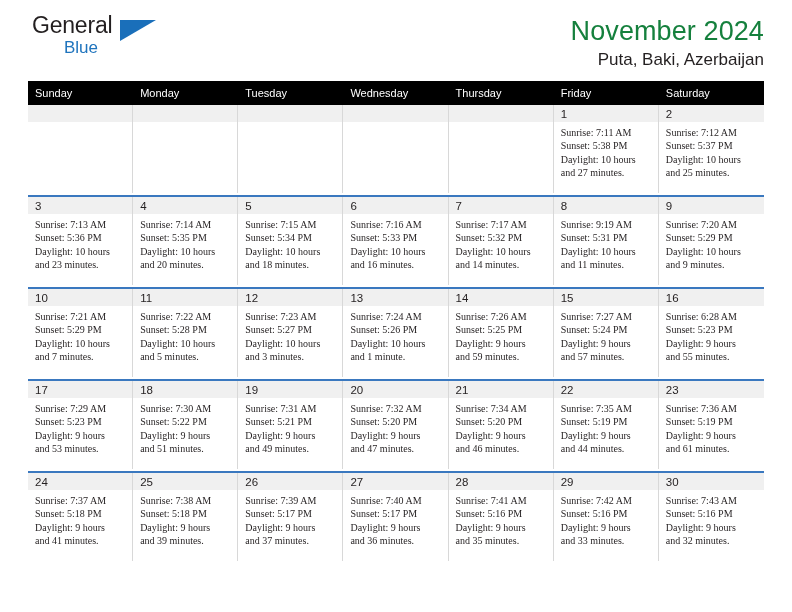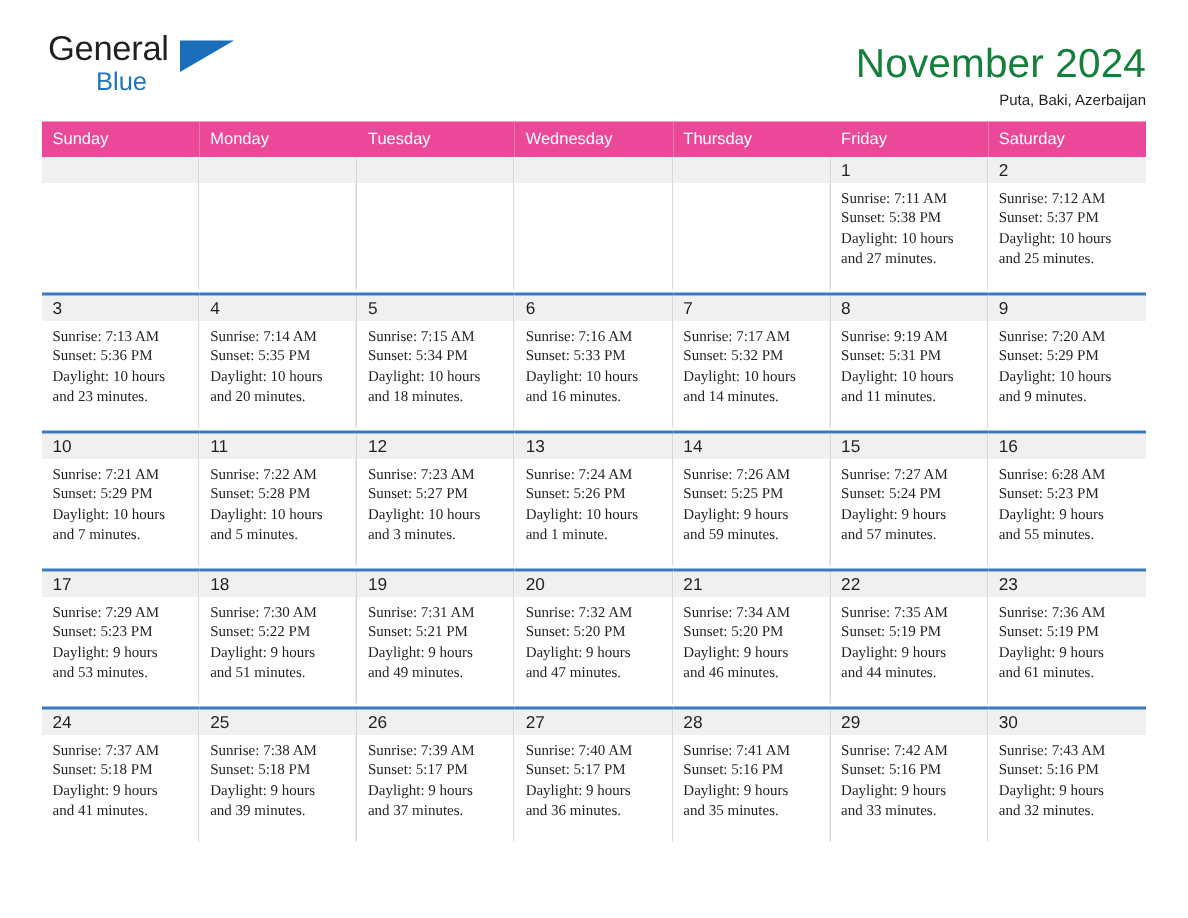--- a/index.html
+++ b/index.html
@@ -18,21 +18,21 @@
     position: relative;
     width: 792px;
     height: 612px;
     box-sizing: border-box;
     padding: 0 28px;
   }
 
   
   .header {
     display: flex;
-    align-items: center;
+    align-items: flex-end;
     justify-content: space-between;
     padding-top: 28px;
     height: 70px;
     box-sizing: border-box;
   }
   .brand {
     position: relative;
     width: 160px;
     height: 56px;
     padding-left: 4px;
@@ -67,35 +67,35 @@
     padding-top: 2px;
   }
   .cal-title {
     font-size: 27px;
     font-weight: normal;
     color: #15803d;
     line-height: 1.12;
     letter-spacing: 0.1px;
   }
   .cal-sub {
-    font-size: 10px;
+    font-size: 17px;
     color: #231f20;
     margin-top: 5px;
     line-height: 1.1;
   }
 
   
   .cal {
     margin-top: 11px;
     width: 736px;
     border-collapse: collapse;
     table-layout: fixed;
   }
   .cal th {
-    background: #ec4899;
+    background: #000000;
     color: #ffffff;
     font-size: 11px;
     font-weight: normal;
     text-align: left;
     padding: 6px 0 6px 7px;
     height: 21px;
     box-sizing: border-box;
     border: none;
   }
   .cal td {

